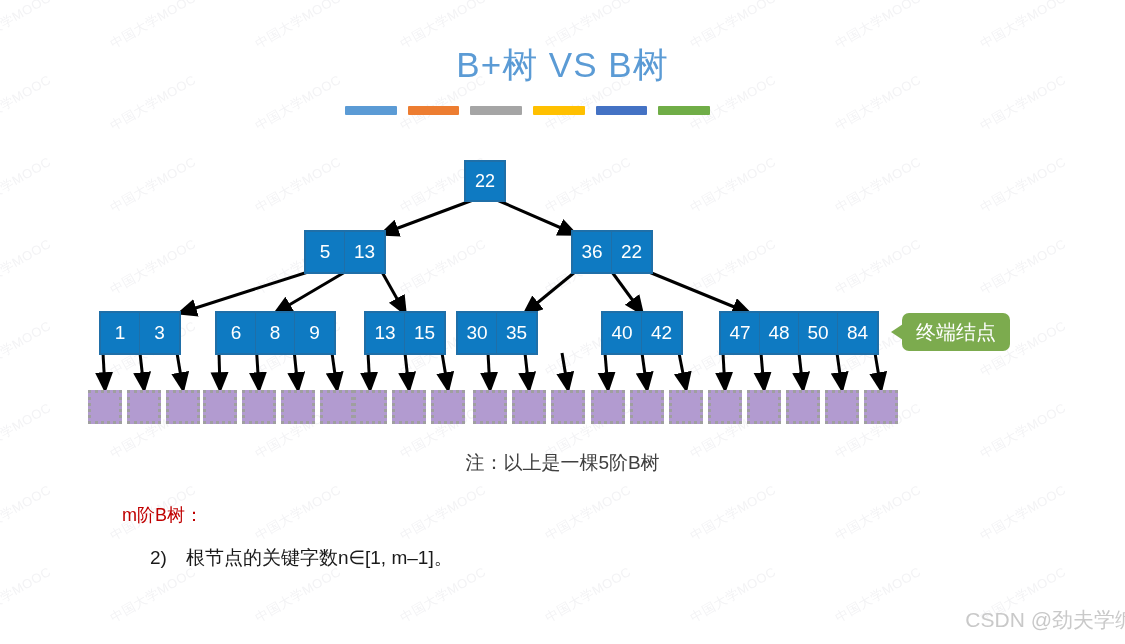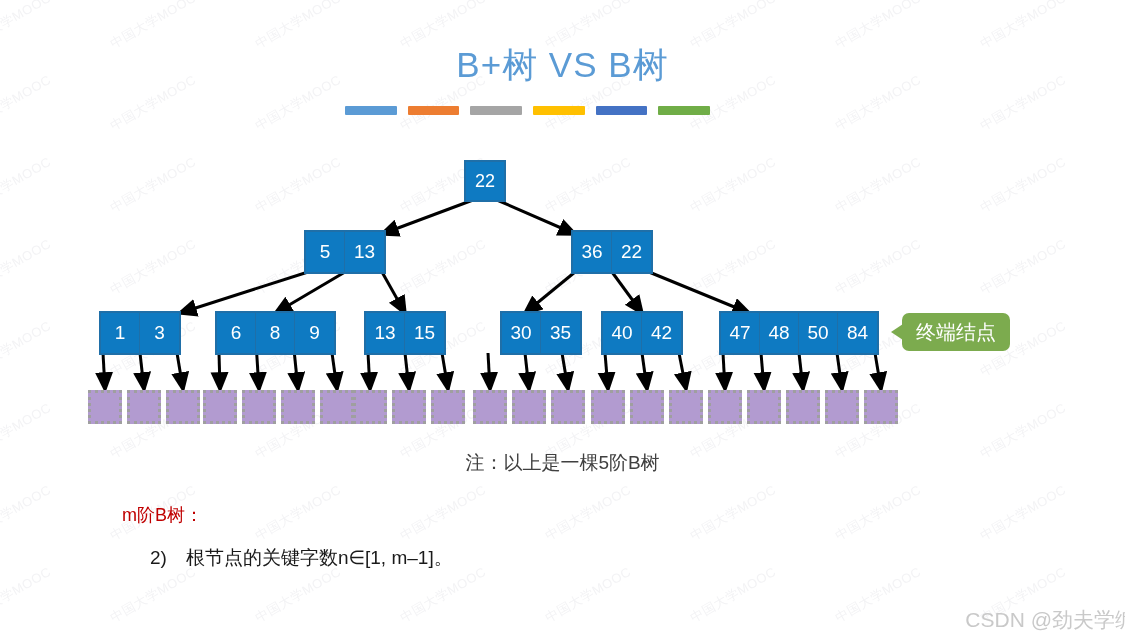--- a/index.html
+++ b/index.html
@@ -308,21 +308,21 @@
         </div>
         <div class="node" style="left: 215px; top: 311px;">
           <div class="cell">6</div>
           <div class="cell">8</div>
           <div class="cell">9</div>
         </div>
         <div class="node" style="left: 364px; top: 311px;">
           <div class="cell">13</div>
           <div class="cell">15</div>
         </div>
-        <div class="node" style="left: 500px; top: 311px;">
+        <div class="node" style="left: 456px; top: 311px;">
           <div class="cell">30</div>
           <div class="cell">35</div>
         </div>
         <div class="node" style="left: 601px; top: 311px;">
           <div class="cell">40</div>
           <div class="cell">42</div>
         </div>
         <div class="node" style="left: 719px; top: 311px;">
           <div class="cell">47</div>
           <div class="cell">48</div>

